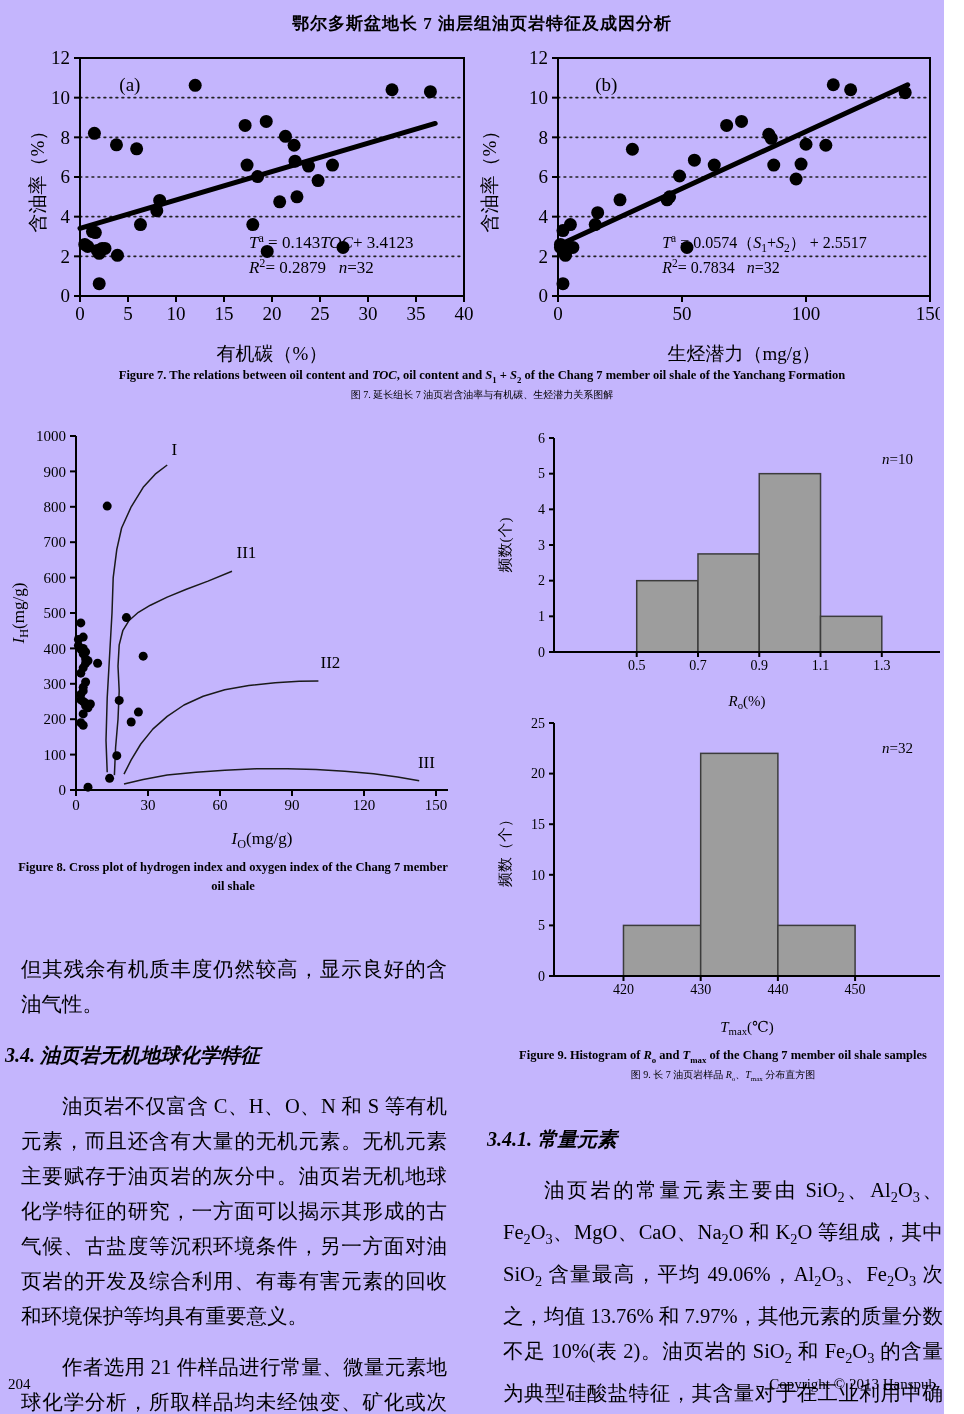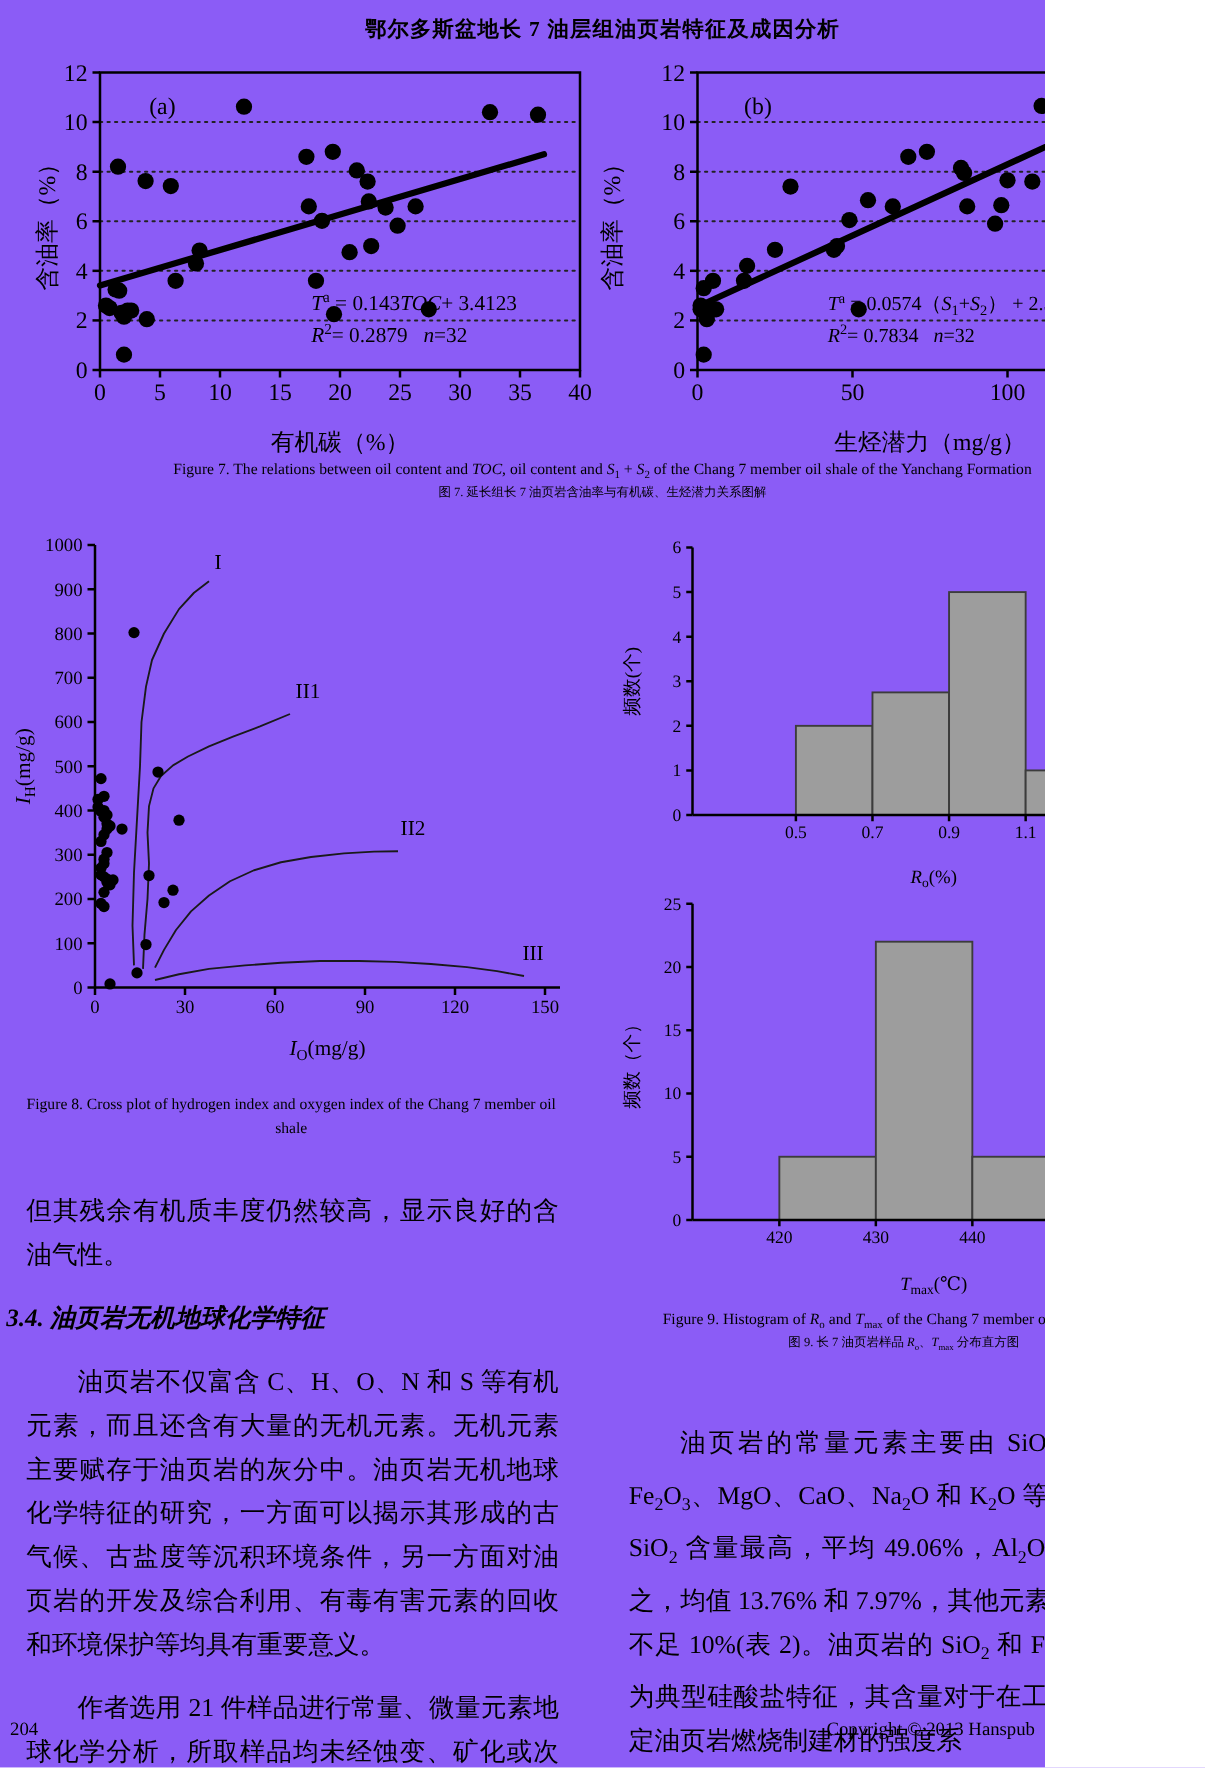--- a/index.html
+++ b/index.html
@@ -1,22 +1,22 @@
 <!DOCTYPE html>
 <html><head>
 <meta charset="utf-8">
 <style>
   html,body{margin:0;padding:0;background:#fff;}
-  .page{position:relative;width:836px;height:1414px;background:#8b5cf6;overflow:hidden;
+  .page{position:relative;width:944px;height:1414px;background:#c4b5fd;overflow:hidden;
         font-family:"Liberation Serif","DejaVu Serif",serif;color:#000;}
   .header-title{position:absolute;top:12px;left:0;width:964px;text-align:center;
         font-size:17px;font-weight:600;letter-spacing:1px;}
   svg.chart{position:absolute;font-family:"Liberation Serif","DejaVu Serif",serif;}
   .caption{position:absolute;text-align:center;line-height:1.5;}
-  .cap-en{font-size:12.5px;font-weight:normal;}
+  .cap-en{font-size:12.5px;font-weight:bold;}
   .cap-zh{font-size:10px;font-weight:normal;}
   .textcol{position:absolute;font-size:20.5px;line-height:35px;text-align:justify;}
   .textcol p{margin:16px;}
   .textcol p.indent{text-indent:2em;}
   .textcol h3{font-size:20px;margin:14px 0 8px 0;font-weight:bold;font-style:italic;}
   .footer-left{position:absolute;left:8px;top:1376px;font-size:15px;}
   .footer-right{position:absolute;right:8px;top:1376px;font-size:15px;text-align:left;}
   sub{font-size:70%;}
 </style>
 </head>
@@ -258,21 +258,21 @@
       <line x1="64" y1="82.80000000000001" x2="70" y2="82.80000000000001" stroke="#000" stroke-width="2"></line>
       <text x="60" y="87.9" font-size="15" text-anchor="end" fill="#000"><tspan>800</tspan></text>
       <line x1="64" y1="47.39999999999998" x2="70" y2="47.39999999999998" stroke="#000" stroke-width="2"></line>
       <text x="60" y="52.49999999999998" font-size="15" text-anchor="end" fill="#000"><tspan>900</tspan></text>
       <line x1="64" y1="12" x2="70" y2="12" stroke="#000" stroke-width="2"></line>
       <text x="60" y="17.1" font-size="15" text-anchor="end" fill="#000"><tspan>1000</tspan></text>
       <text x="256" y="420" font-size="17" text-anchor="middle" fill="#000"><tspan font-style="italic">I</tspan><tspan dy="3.7" font-size="12.2">O</tspan><tspan dy="-3.7">(mg/g)</tspan></text>
       <text x="18" y="189" font-size="17" text-anchor="middle" fill="#000" transform="rotate(-90 18 189)"><tspan font-style="italic">I</tspan><tspan dy="3.7" font-size="12.2">H</tspan><tspan dy="-3.7">(mg/g)</tspan></text>
     </svg>
 
-  <div class="caption" style="top:858px;left:18px;width:430px;margin-top:16px;">
+  <div class="caption" style="top:858px;left:18px;width:430px;">
     <div class="cap-en">Figure 8. Cross plot of hydrogen index and oxygen index of the Chang 7 member oil shale</div>
   </div>
 
   <svg class="chart" style="left:492px;top:424px;" width="462" height="290" viewBox="0 0 462 290">
       <rect x="144.71428571428572" y="156.66666666666669" width="61.26984126984124" height="71.33333333333331" fill="#9d9d9d" stroke="#3c3c3c" stroke-width="1.5"></rect>
       <rect x="205.98412698412696" y="129.91666666666669" width="61.269841269841294" height="98.08333333333331" fill="#9d9d9d" stroke="#3c3c3c" stroke-width="1.5"></rect>
       <rect x="267.25396825396825" y="49.66666666666666" width="61.26984126984132" height="178.33333333333334" fill="#9d9d9d" stroke="#3c3c3c" stroke-width="1.5"></rect>
       <rect x="328.5238095238096" y="192.33333333333334" width="61.269841269841265" height="35.66666666666666" fill="#9d9d9d" stroke="#3c3c3c" stroke-width="1.5"></rect>
       <line x1="62" y1="14" x2="62" y2="228" stroke="#000" stroke-width="2"></line>
       <line x1="62" y1="228" x2="448" y2="228" stroke="#000" stroke-width="2"></line>
@@ -341,19 +341,20 @@
   </div>
 
   <div class="textcol" style="left:5px;top:936px;width:458px;">
     <p>但其残余有机质丰度仍然较高，显示良好的含油气性。</p>
     <h3>3.4. 油页岩无机地球化学特征</h3>
     <p class="indent">油页岩不仅富含 C、H、O、N 和 S 等有机元素，而且还含有大量的无机元素。无机元素主要赋存于油页岩的灰分中。油页岩无机地球化学特征的研究，一方面可以揭示其形成的古气候、古盐度等沉积环境条件，另一方面对油页岩的开发及综合利用、有毒有害元素的回收和环境保护等均具有重要意义。</p>
     <p class="indent">作者选用 21 件样品进行常量、微量元素地球化学分析，所取样品均未经蚀变、矿化或次生风化作用，所有样品含油率均在 3.5%以上。</p>
   </div>
 
   <div class="textcol" style="left:487px;top:1122px;width:472px;">
+    <h3 style="margin-top:0;">3.4.1. 常量元素</h3>
     <p class="indent">油页岩的常量元素主要由 SiO<sub>2</sub>、Al<sub>2</sub>O<sub>3</sub>、Fe<sub>2</sub>O<sub>3</sub>、MgO、CaO、Na<sub>2</sub>O 和 K<sub>2</sub>O 等组成，其中 SiO<sub>2</sub> 含量最高，平均 49.06%，Al<sub>2</sub>O<sub>3</sub>、Fe<sub>2</sub>O<sub>3</sub> 次之，均值 13.76% 和 7.97%，其他元素的质量分数不足 10%(表 2)。油页岩的 SiO<sub>2</sub> 和 Fe<sub>2</sub>O<sub>3</sub> 的含量为典型硅酸盐特征，其含量对于在工业利用中确定油页岩燃烧制建材的强度系</p>
   </div>
 
   <div class="footer-left">204</div>
   <div class="footer-right">Copyright © 2013 Hanspub</div>
 
 </div>
 
 </body></html>

